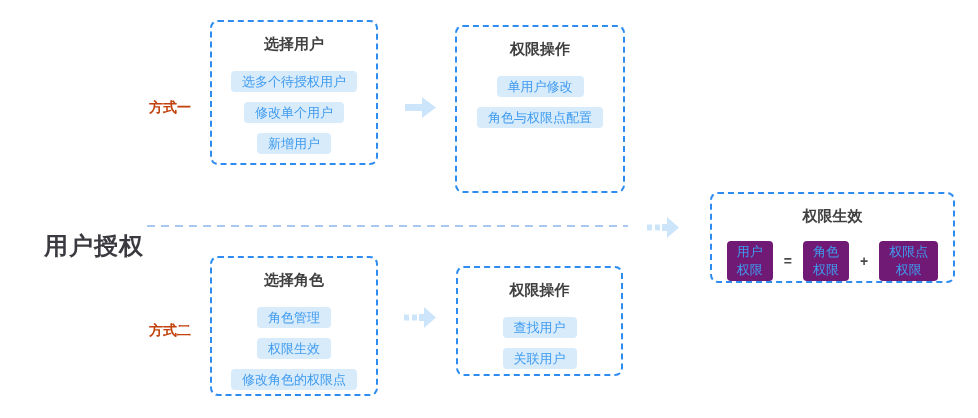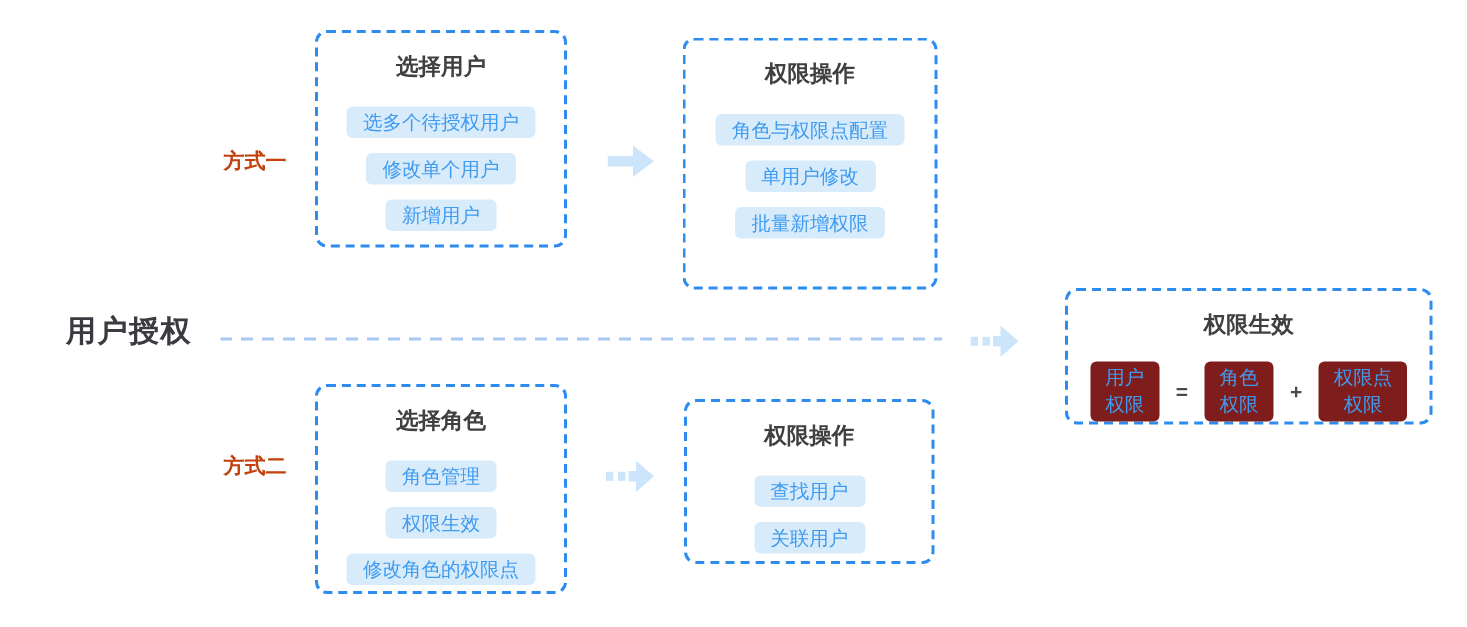--- a/index.html
+++ b/index.html
@@ -39,53 +39,53 @@
     margin: 5px 0;
     white-space: nowrap;
   }
   .effect-row {
     display: flex;
     align-items: center;
     gap: 11px;
     margin-top: 3px;
   }
   .eq-chip {
-    background: #7f1d1d;
+    background: #701a75;
     color: #3f9bf0;
     font-size: 13px;
     line-height: 18px;
     padding: 2px 10px;
     border-radius: 4px;
     text-align: center;
     white-space: pre-line;
   }
   .op {
     color: #4a4a4a;
     font-size: 14px;
     font-weight: bold;
   }
   .main-label {
     position: absolute;
     left: 44px;
-    top: 207px;
-    font-size: 20px;
+    top: 230px;
+    font-size: 24px;
     font-weight: bold;
     color: #3a3a40;
     letter-spacing: 1px;
     white-space: nowrap;
   }
   .method-label {
     position: absolute;
     font-size: 14px;
     font-weight: bold;
     color: #c2410c;
     white-space: nowrap;
   }
   .method-label.m1 { left: 149px; top: 99px; }
-  .method-label.m2 { left: 149px; top: 302px; }
+  .method-label.m2 { left: 149px; top: 322px; }
   .dash-line {
     position: absolute;
     left: 147px;
     top: 225px;
     width: 481px;
     height: 2px;
     background: repeating-linear-gradient(90deg, #a9c8ef 0 8px, transparent 8px 14px);
   }
   .arrow { position: absolute; line-height: 0; }
 </style>
@@ -109,23 +109,22 @@
   </div>
 
   <div class="arrow" style="left:405px; top:97px;">
     <svg width="31" height="21" viewBox="0 0 31 21">
       <path d="M0 7 H17 V0 L31 10.5 L17 21 V14 H0 Z" fill="#cde5fa"></path>
     </svg>
   </div>
 
   <div class="box" style="left:455px; top:25px; width:170px; height:168px;">
     <div class="box-title">权限操作</div>
+    <div class="chip">单用户修改</div>
     <div class="chip">角色与权限点配置</div>
-    <div class="chip">单用户修改</div>
-    <div class="chip">批量新增权限</div>
   </div>
 
   <div class="box" style="left:210px; top:256px; width:168px; height:140px;justify-content:space-between;">
     <div class="box-title">选择角色</div>
     <div class="chip">角色管理</div>
     <div class="chip">权限生效</div>
     <div class="chip">修改角色的权限点</div>
   </div>
 
   <div class="arrow" style="left:404px; top:307px;">

